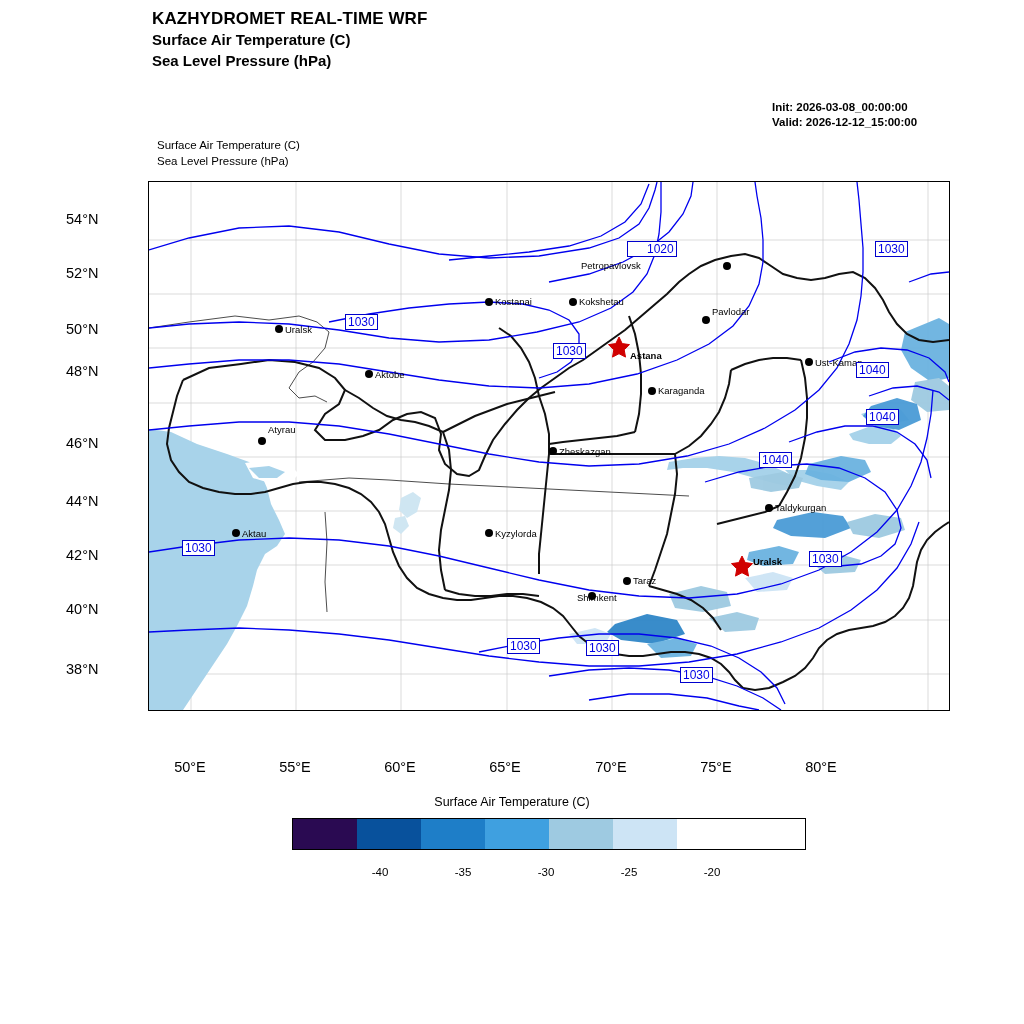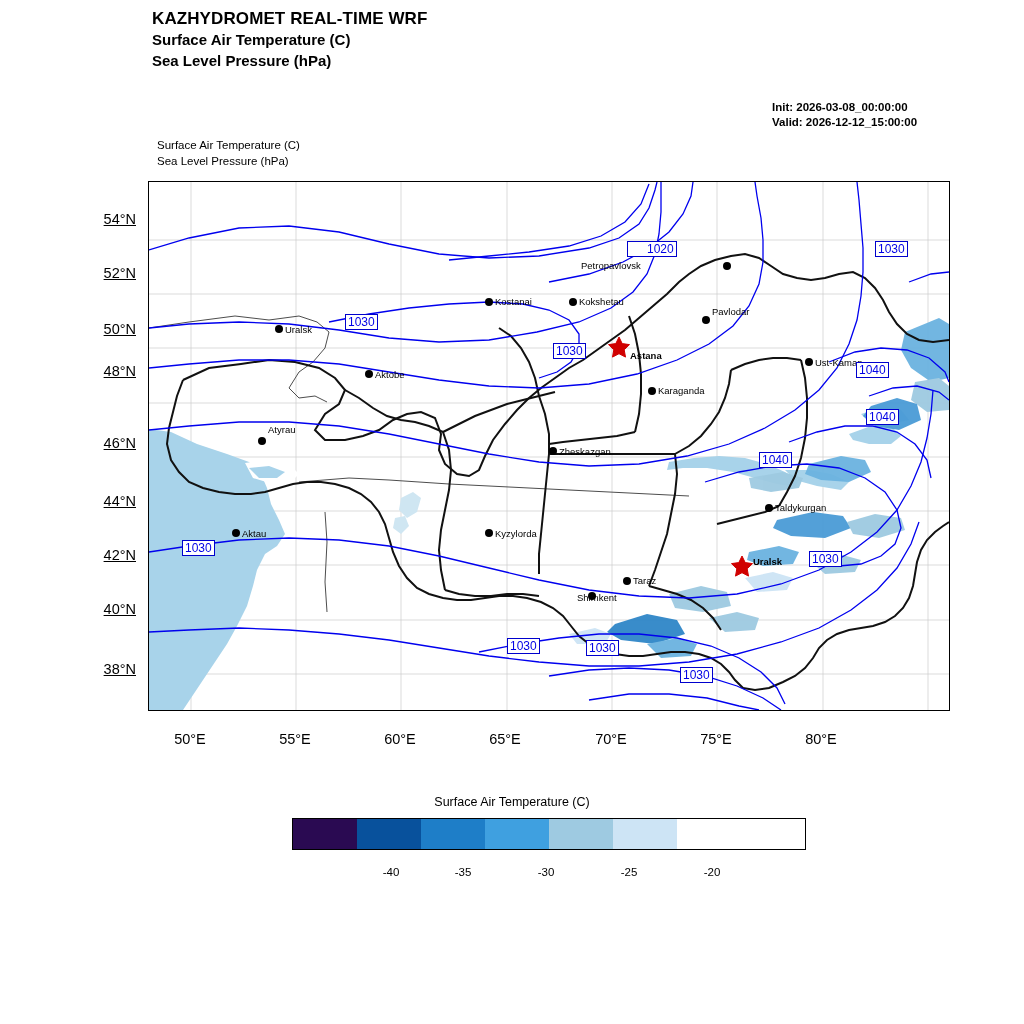--- a/index.html
+++ b/index.html
@@ -32,24 +32,24 @@
   #mapframe{
     left:148px;top:181px;width:800px;height:528px;
     border:1px solid #000;
     background:#ffffff;
     overflow:hidden;
   }
   #mapsvg{display:block;}
 
   
   .ylab{
-    font-size:14.5px;text-align:right;width:70px;text-decoration:underline;
+    font-size:14.5px;width:70px;
   }
   .xlab{
-    font-size:14.5px;text-align:center;width:80px;
+    font-size:14.5px;text-align:center;width:80px;margin-top:28px;
   }
 
   
   #cbtitle{
     left:0;top:795px;width:1024px;text-align:center;font-size:12.5px;
   }
   #cbar{
     left:292px;top:818px;width:512px;height:30px;
     border:1px solid #000;display:flex;
   }
@@ -304,17 +304,17 @@
 <div class="abs" id="cbar">
   <div style="background:#2a0a52"></div>
   <div style="background:#08519c"></div>
   <div style="background:#1e7ec8"></div>
   <div style="background:#3fa0e0"></div>
   <div style="background:#9ecae1"></div>
   <div style="background:#cde4f5"></div>
   <div style="background:#ffffff"></div>
   <div style="background:#ffffff"></div>
 </div>
-<div class="abs cbtick" style="left:361px;text-align:center;">-40</div>
+<div class="abs cbtick" style="left:350px;text-align:center;">-40</div>
 <div class="abs cbtick" style="left:433px;">-35</div>
 <div class="abs cbtick" style="left:516px;">-30</div>
 <div class="abs cbtick" style="left:599px;">-25</div>
 <div class="abs cbtick" style="left:682px;">-20</div>
 
 </body></html>

